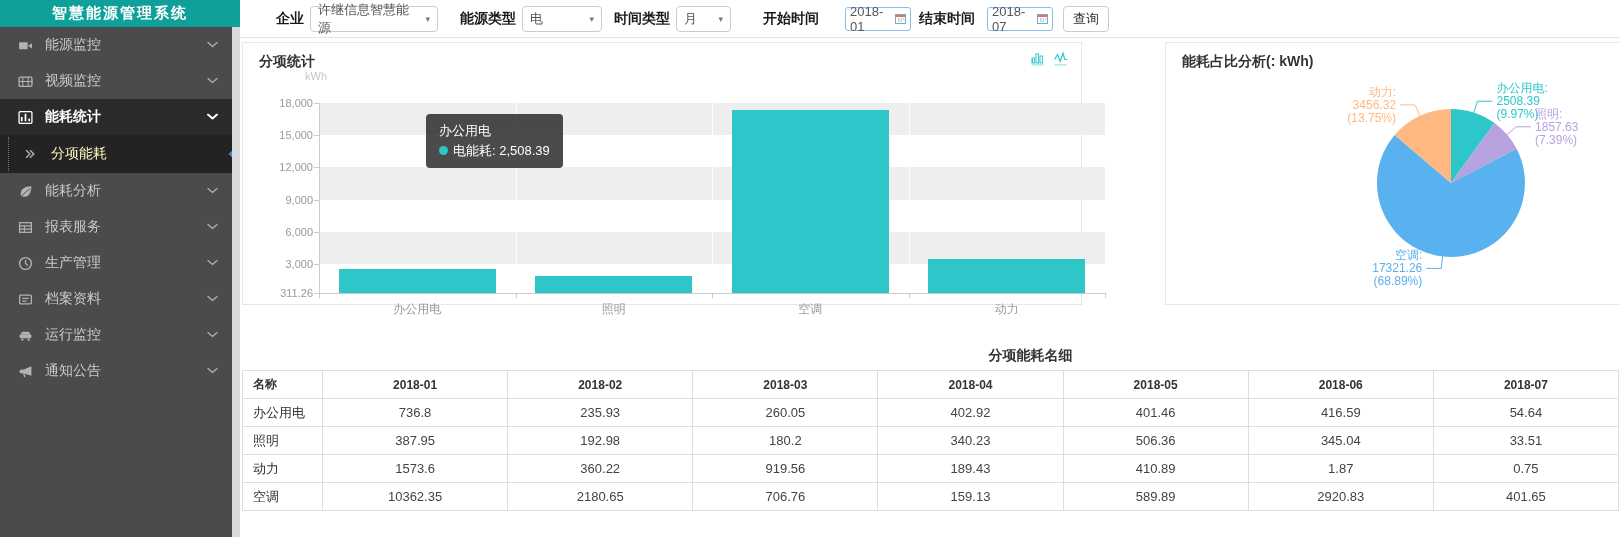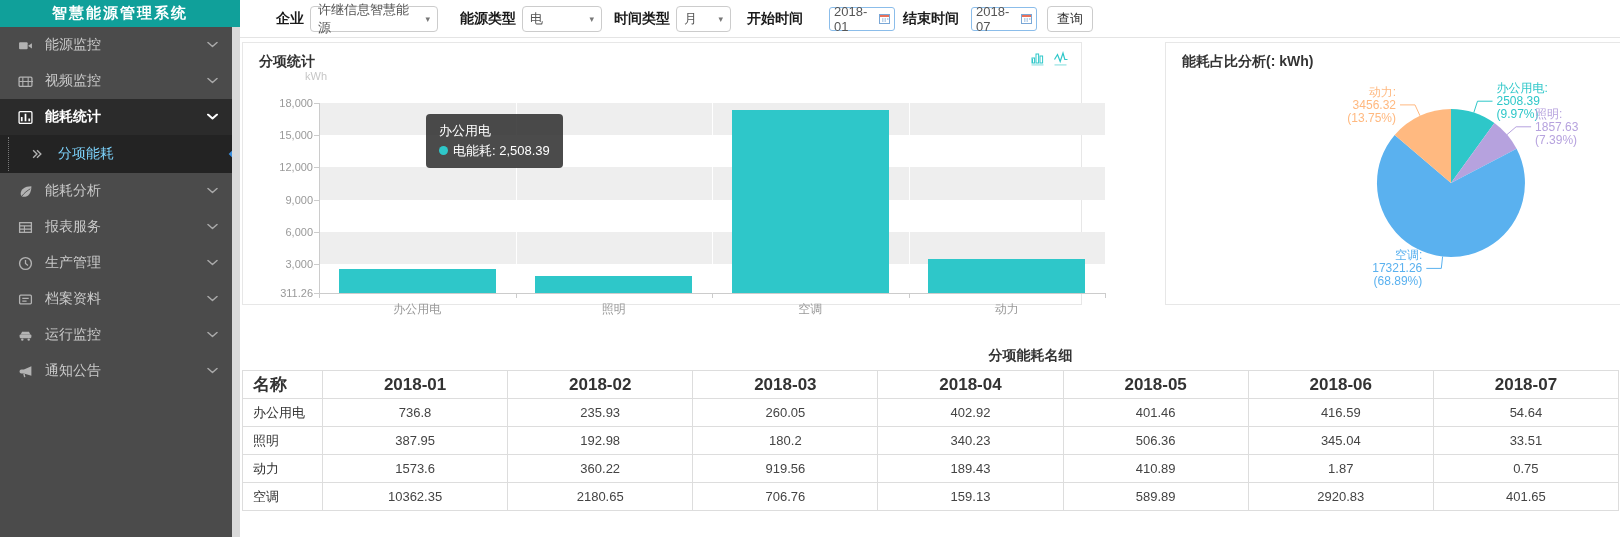--- a/index.html
+++ b/index.html
@@ -6,36 +6,36 @@
   .screen{position:relative;width:1620px;height:537px;overflow:hidden;background:#fff;
           font-family:"Liberation Sans","DejaVu Sans",sans-serif;}
   
   .sidebar{position:absolute;left:0;top:0;width:240px;height:537px;background:#4b4b4b;overflow:hidden;}
   .sidebar-header{height:27px;background:#10a09a;color:#fff;font-weight:bold;font-size:15px;
                   display:flex;align-items:center;justify-content:center;letter-spacing:2px;}
   .sidebar-scrollbar{position:absolute;right:0;top:27px;bottom:0;width:8px;background:#d9d9d9;}
   .side-item{position:relative;height:36px;width:232px;box-sizing:border-box;display:flex;align-items:center;
              padding-left:18px;color:#c9c9c9;font-size:14px;cursor:pointer;}
   .side-item.active{background:#2b2b2b;color:#fff;font-weight:bold;}
-  .side-item.sub{height:38px;background:#232323;color:#7dd3fc;padding-left:31px;}
+  .side-item.sub{height:38px;background:#232323;color:#fef9c3;padding-left:24px;}
   .side-item.sub::before{content:"";position:absolute;left:8px;top:2px;bottom:2px;border-left:1px dotted #7a7a7a;}
   .side-icon{width:17px;margin-right:10px;display:flex;align-items:center;color:#b3b3b3;flex:none;}
   .side-item.active .side-icon{color:#fff;}
   .side-label{white-space:nowrap;}
   .chev{position:absolute;right:14px;top:50%;transform:translateY(-50%);color:#a9a9a9;display:flex;}
   .side-item.active .chev{color:#fff;}
   .active-marker{position:absolute;right:-16px;top:50%;width:16px;height:16px;background:#3b8edc;
                  transform:translateY(-50%) rotate(45deg);}
   
   .main{position:absolute;left:240px;top:0;width:1380px;height:537px;background:#fff;}
   .toolbar{position:absolute;left:0;top:0;right:0;height:38px;border-bottom:1px solid #e4e4e4;background:#fff;
            display:flex;align-items:center;padding-left:36px;box-sizing:border-box;}
   .tb-label{font-weight:bold;font-size:14px;color:#1a1a1a;white-space:nowrap;}
   .ml6{margin-left:6px}.ml8{margin-left:8px}.ml10{margin-left:10px}.ml12{margin-left:12px}
-  .ml20{margin-left:16px}.ml22{margin-left:22px}.ml26{margin-left:26px}
+  .ml20{margin-left:32px}.ml22{margin-left:22px}.ml26{margin-left:26px}
   .select{height:26px;border:1px solid #ccc;border-radius:4px;background:#fff;display:flex;align-items:center;
           justify-content:space-between;padding:0 7px;font-size:13px;color:#555;box-sizing:border-box;cursor:pointer;}
   .w128{width:128px}.w80{width:80px}.w55{width:55px}
   .caret{color:#777;font-size:9px;margin-left:4px;}
   .date-input{width:66px;height:24px;border:1px solid #8bbdea;border-radius:3px;background:#fff;display:flex;
               align-items:center;justify-content:space-between;padding:0 4px;font-size:13px;color:#555;box-sizing:border-box;cursor:text;}
   .query-btn{height:26px;padding:0 9px;border:1px solid #ccc;border-radius:4px;background:#fff;font-size:13px;
              color:#333;font-family:inherit;cursor:pointer;}
   
   .panel{position:absolute;background:#fff;border:1px solid #e7e7e7;box-sizing:border-box;}
@@ -55,21 +55,21 @@
   .kwh{position:absolute;left:22px;top:27px;width:62px;text-align:right;font-size:11px;color:#c6c6c6;}
   .tooltip{position:absolute;left:183px;top:71px;background:rgba(50,50,50,0.88);border-radius:4px;
            padding:7px 13px;color:#fff;font-size:13px;line-height:20px;white-space:nowrap;z-index:4;}
   .tooltip .dot{display:inline-block;width:9px;height:9px;border-radius:50%;background:#2ec7c9;margin-right:5px;}
   #pie-svg{position:absolute;left:0;top:0;}
   
   .table-wrap{position:absolute;left:2px;top:347px;width:1377px;}
   .table-title{text-align:center;padding-left:200px;font-size:14px;font-weight:bold;color:#333;height:23px;box-sizing:border-box;}
   table.detail{width:100%;border-collapse:collapse;table-layout:fixed;background:#fff;font-size:13px;color:#444;}
   table.detail th,table.detail td{border:1px solid #ddd;height:28px;box-sizing:border-box;padding:0;}
-  table.detail th{font-weight:bold;color:#333;text-align:center;font-size:17px;}
+  table.detail th{font-weight:bold;color:#333;text-align:center;font-size:12px;}
   table.detail th.name-col{width:80px;text-align:left;padding-left:10px;}
   table.detail td.name-cell{text-align:left;padding-left:10px;color:#333;}
   table.detail td.num{text-align:center;}
 </style>
 </head>
 <body>
 
 <div class="screen">
 
   <aside class="sidebar">

